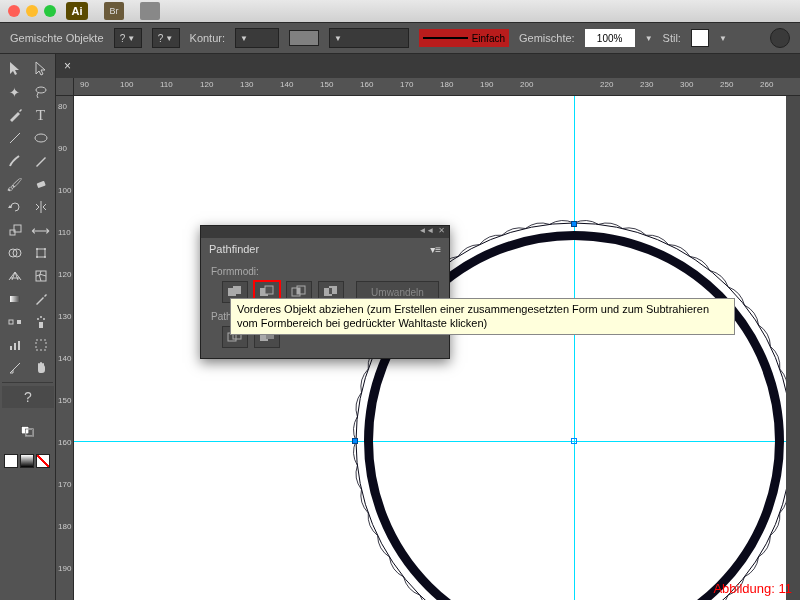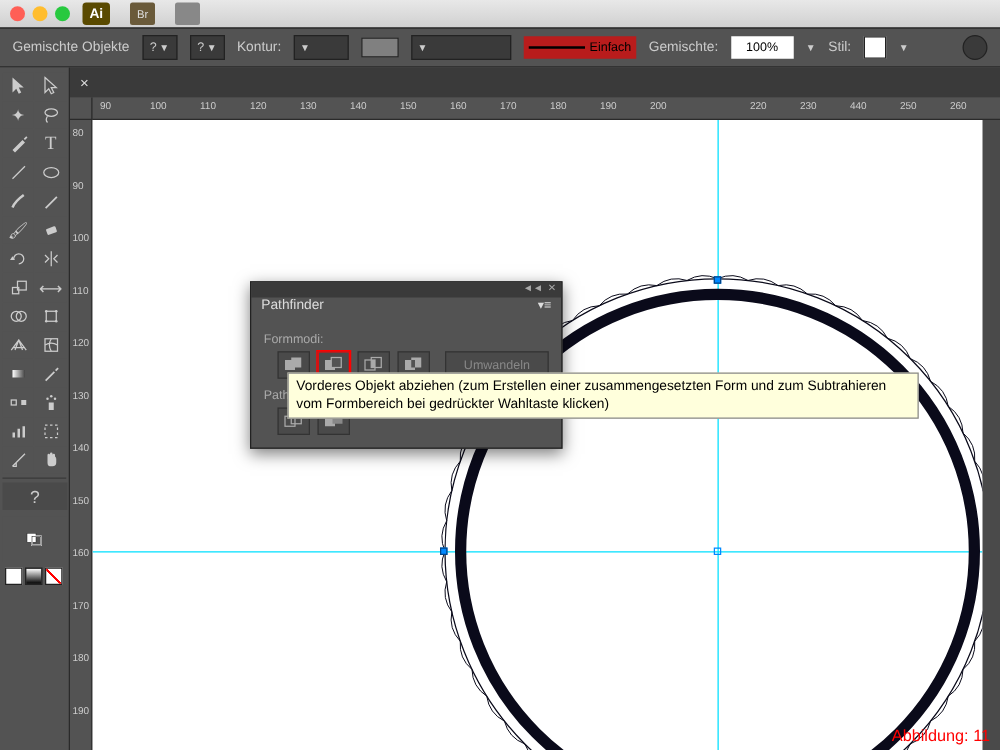--- a/index.html
+++ b/index.html
@@ -38,21 +38,21 @@
 .tick-h { top: 2px; }
 .canvas-wrap { flex: 1; display: flex; }
 .canvas { flex: 1; background: #fff; position: relative; overflow: hidden; }
 .guide-v { position: absolute; top: 0; bottom: 0; width: 1px; background: #00e0ff; }
 .guide-h { position: absolute; left: 0; right: 0; height: 1px; background: #00e0ff; }
 .circle-outer { position: absolute; border-radius: 50%; }
 .scallop { position: absolute; }
 .anchor { position: absolute; width: 6px; height: 6px; background: #0088ff; border: 1px solid #004488; }
 .pathfinder { position: absolute; left: 200px; top: 225px; width: 250px; background: #535353; border: 1px solid #222; box-shadow: 0 4px 12px rgba(0,0,0,.5); z-index: 10; }
 .pf-head { height: 12px; background: #3a3a3a; display: flex; justify-content: flex-end; gap: 4px; padding: 0 4px; font-size: 8px; color: #aaa; }
-.pf-tabs { height: 22px; display: flex; align-items: flex-start; padding: 0 8px; color: #ddd; font-size: 11px; }
+.pf-tabs { height: 22px; display: flex; align-items: center; padding: 0 8px; color: #ddd; font-size: 11px; }
 .pf-body { padding: 6px 10px 10px; }
 .pf-label { color: #aaa; font-size: 10px; margin-bottom: 4px; }
 .pf-row { display: flex; gap: 6px; align-items: center; padding-left: 11px; }
 .pf-btn { width: 26px; height: 22px; background: #4a4a4a; border: 1px solid #333; display: flex; align-items: center; justify-content: center; cursor: pointer; }
 .pf-btn.active { border: 1px solid #ff0000; box-shadow: 0 0 0 1px #ff0000; }
 .pf-btn svg { width: 18px; height: 16px; }
 .pf-convert { flex: 1; height: 22px; background: #4a4a4a; border: 1px solid #333; color: #888; font-size: 10px; display: flex; align-items: center; justify-content: center; margin-left: 6px; }
 .tooltip { position: absolute; left: 230px; top: 298px; width: 505px; background: #ffffdc; border: 1px solid #888; padding: 3px 6px; color: #000; font-size: 11px; line-height: 1.3; z-index: 20; }
 .figlabel { position: absolute; right: 8px; bottom: 4px; color: #ff0000; font-size: 13px; z-index: 30; }
 .rside { width: 14px; background: #4a4a4a; }
@@ -310,21 +310,21 @@
         <span class="tick tick-h" style="left: 206px;">140</span>
         <span class="tick tick-h" style="left: 246px;">150</span>
         <span class="tick tick-h" style="left: 286px;">160</span>
         <span class="tick tick-h" style="left: 326px;">170</span>
         <span class="tick tick-h" style="left: 366px;">180</span>
         <span class="tick tick-h" style="left: 406px;">190</span>
         <span class="tick tick-h" style="left: 446px;">200</span>
         <span class="tick tick-h" style="left: 486px; margin-top: 46px;">210</span>
         <span class="tick tick-h" style="left: 526px;">220</span>
         <span class="tick tick-h" style="left: 566px;">230</span>
-        <span class="tick tick-h" style="left: 606px;">440</span>
+        <span class="tick tick-h" style="left: 606px;">300</span>
         <span class="tick tick-h" style="left: 646px;">250</span>
         <span class="tick tick-h" style="left: 686px;">260</span>
       </div>
     <div class="canvas-wrap">
       <div class="ruler-v" id="rulerV" style="position:relative">
           <span class="tick" style="position: absolute; font-size: 8px; color: rgb(204, 204, 204); top: 6px; left: 2px;">80</span>
           <span class="tick" style="position: absolute; font-size: 8px; color: rgb(204, 204, 204); top: 48px; left: 2px;">90</span>
           <span class="tick" style="position: absolute; font-size: 8px; color: rgb(204, 204, 204); top: 90px; left: 2px;">100</span>
           <span class="tick" style="position: absolute; font-size: 8px; color: rgb(204, 204, 204); top: 132px; left: 2px;">110</span>
           <span class="tick" style="position: absolute; font-size: 8px; color: rgb(204, 204, 204); top: 174px; left: 2px;">120</span>

